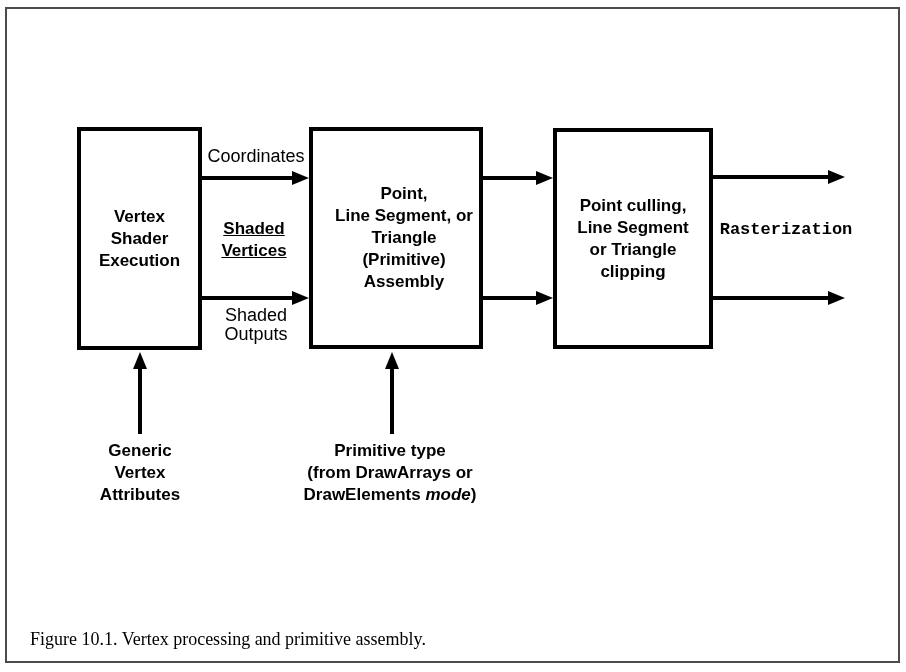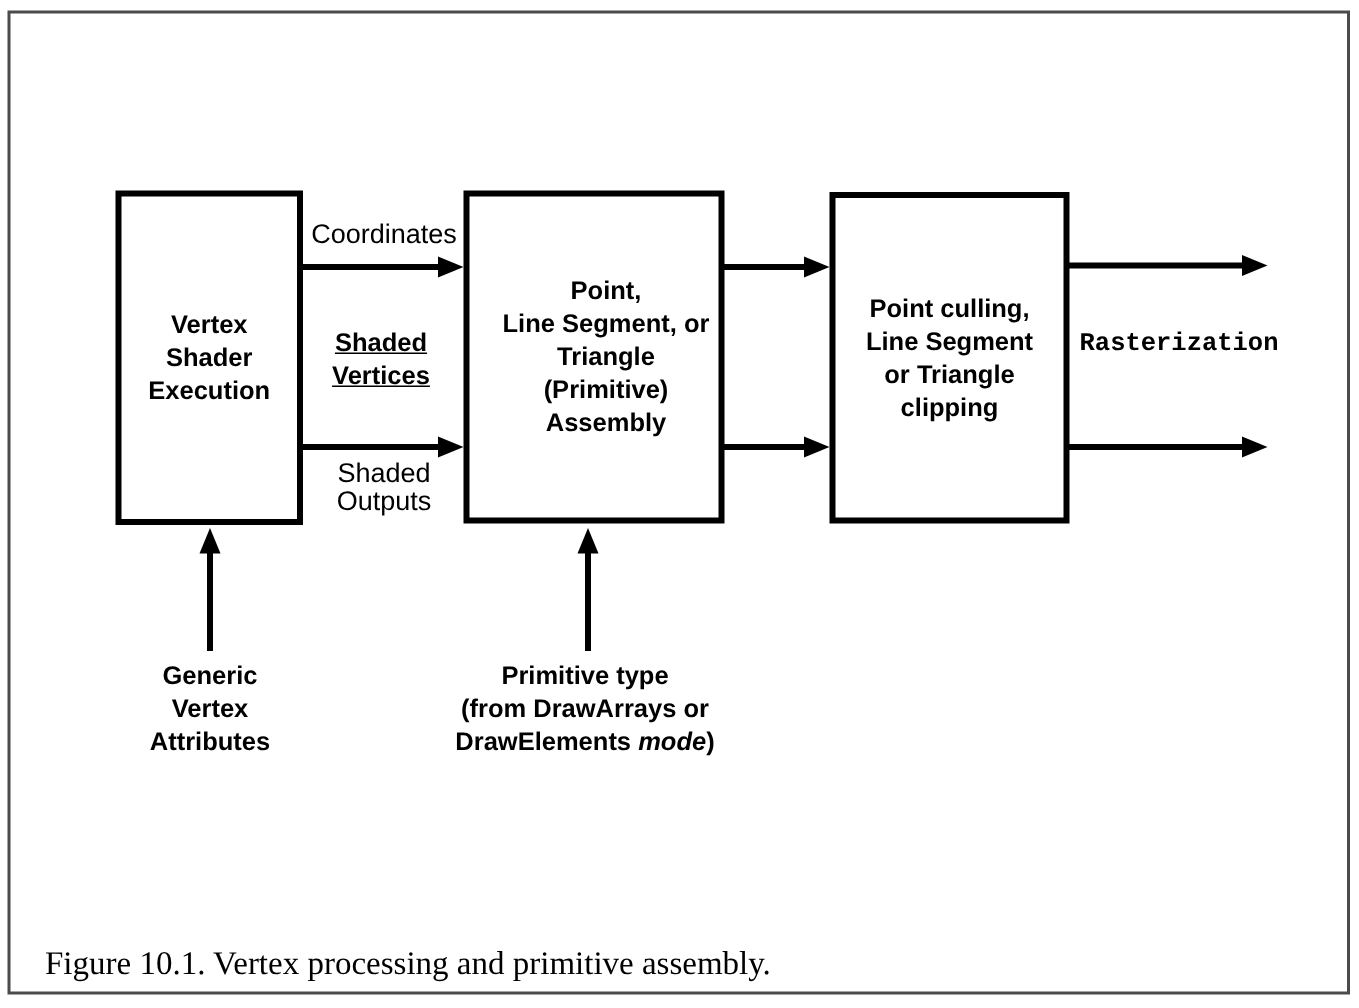--- a/index.html
+++ b/index.html
@@ -96,21 +96,21 @@
   #lbl-primtype      { left: 278px; top: 440px; width: 224px; text-align: center; }
   #lbl-raster        { left: 716px; top: 219px; width: 140px; font-family: Liberation Mono, monospace; }
 
   #lbl-primtype .ital { font-style: italic; }
 
   .caption {
     position: absolute;
     left: 30px;
     top: 629px;
     font-family: "Liberation Serif", "DejaVu Serif", serif;
-    font-size: 22px;
+    font-size: 18px;
     color: #000000;
     white-space: nowrap;
   }
 </style>
 </head>
 <body>
 
 <div id="page">
 
   <div class="outer-frame"></div>

